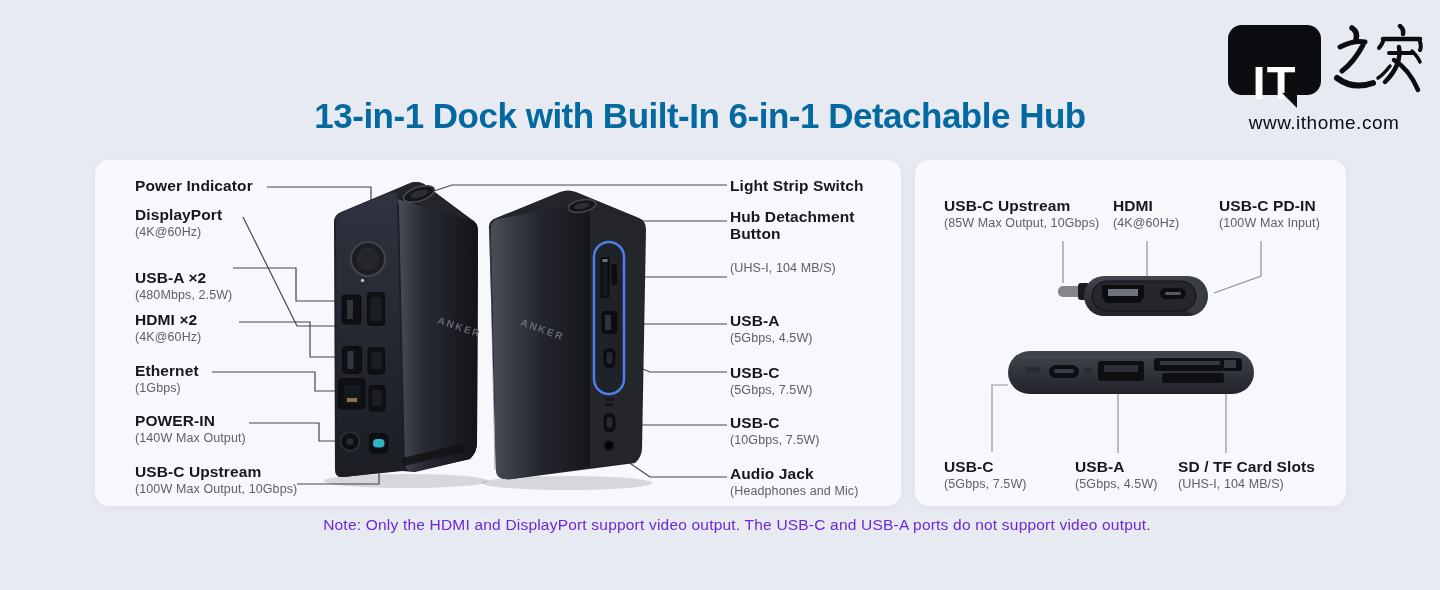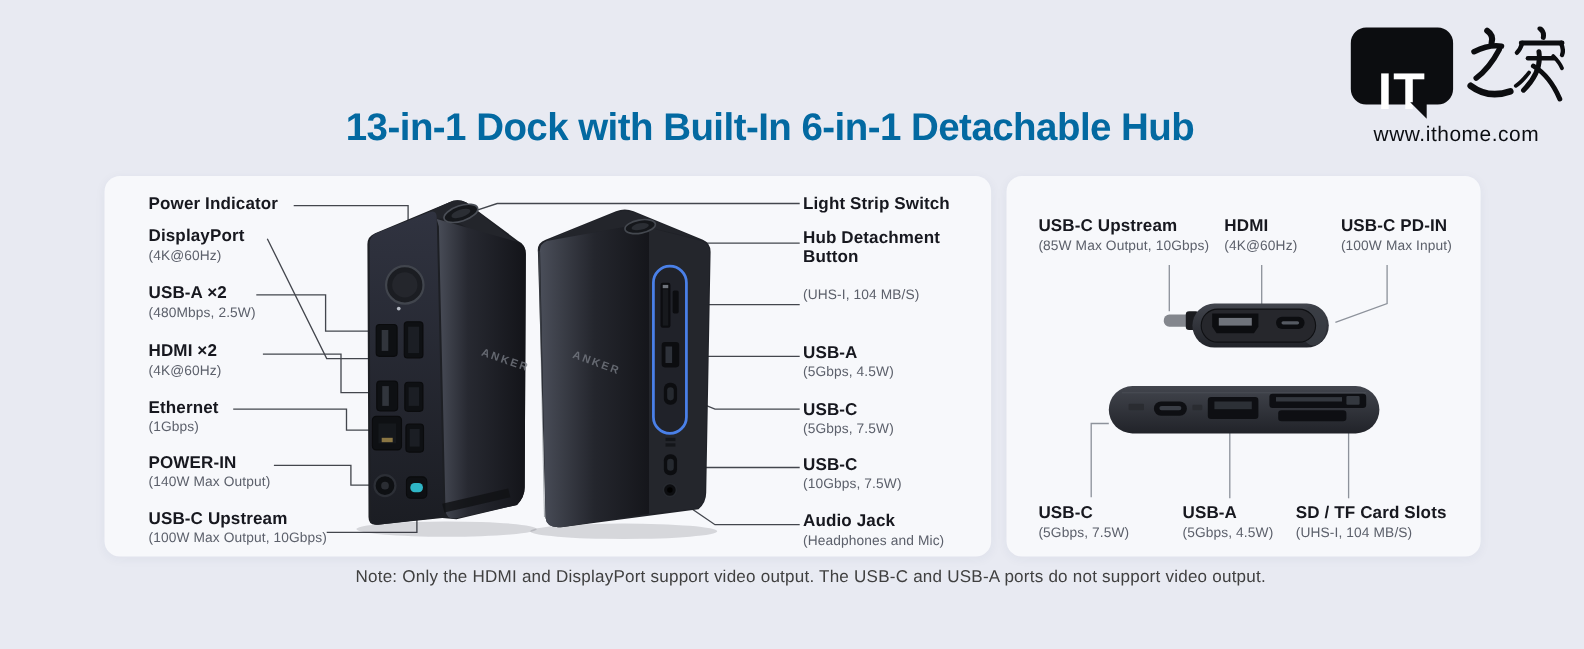--- a/index.html
+++ b/index.html
@@ -4,21 +4,21 @@
 <style>
   html,body{margin:0;padding:0;background:#e8eaf2;}
   .canvas{position:relative;width:1440px;height:590px;background:#e8eaf2;overflow:hidden;
           font-family:"Liberation Sans","DejaVu Sans",sans-serif;}
   .card{position:absolute;background:#f7f8fb;border-radius:14px;box-shadow:0 2px 10px rgba(40,50,90,.05);}
   .card-left{left:95px;top:160px;width:806px;height:346px;}
   .card-right{left:915px;top:160px;width:431px;height:346px;}
   .page-title{position:absolute;left:0;top:96px;width:1400px;text-align:center;
               font-size:35px;font-weight:700;color:#0369a1;letter-spacing:-.5px;}
   .note{position:absolute;left:37px;top:516px;width:1400px;text-align:center;
-        font-size:15.5px;color:#404040;letter-spacing:.2px;}
+        font-size:15.5px;color:#6d28d9;letter-spacing:.2px;}
   .lbl{position:absolute;z-index:5;}
   .lbl-name{font-size:15.5px;font-weight:700;color:#17181f;line-height:17px;letter-spacing:.1px;}
   .lbl-spec{font-size:12.5px;color:#5c606b;line-height:14px;margin-top:2px;letter-spacing:.1px;}
   .art{position:absolute;left:0;top:0;width:1440px;height:590px;z-index:3;pointer-events:none;}
   
   .logo-bubble{position:absolute;left:1228px;top:25px;width:93px;height:70px;background:#0c0d10;
                border-radius:14px;display:flex;align-items:center;justify-content:center;z-index:6;}
   .logo-bubble span{color:#ffffff;font-size:47px;font-weight:800;letter-spacing:1px;margin-top:44px;}
   .logo-tail{position:absolute;left:1282px;top:93px;width:0;height:0;z-index:6;
              border-top:15px solid #0c0d10;border-left:15px solid transparent;}
@@ -175,21 +175,21 @@
     </g>
   </svg>
 
   <div class="lbl" style="left:135px;top:177px">
     <div class="lbl-name">Power Indicator</div>
   </div>
   <div class="lbl" style="left:135px;top:206px">
     <div class="lbl-name">DisplayPort</div>
     <div class="lbl-spec">(4K@60Hz)</div>
   </div>
-  <div class="lbl" style="left:135px;top:258px">
+  <div class="lbl" style="left:135px;top:269px">
     <div class="lbl-name">USB-A ×2</div>
     <div class="lbl-spec">(480Mbps, 2.5W)</div>
   </div>
   <div class="lbl" style="left:135px;top:311px">
     <div class="lbl-name">HDMI ×2</div>
     <div class="lbl-spec">(4K@60Hz)</div>
   </div>
   <div class="lbl" style="left:135px;top:362px">
     <div class="lbl-name">Ethernet</div>
     <div class="lbl-spec">(1Gbps)</div>

